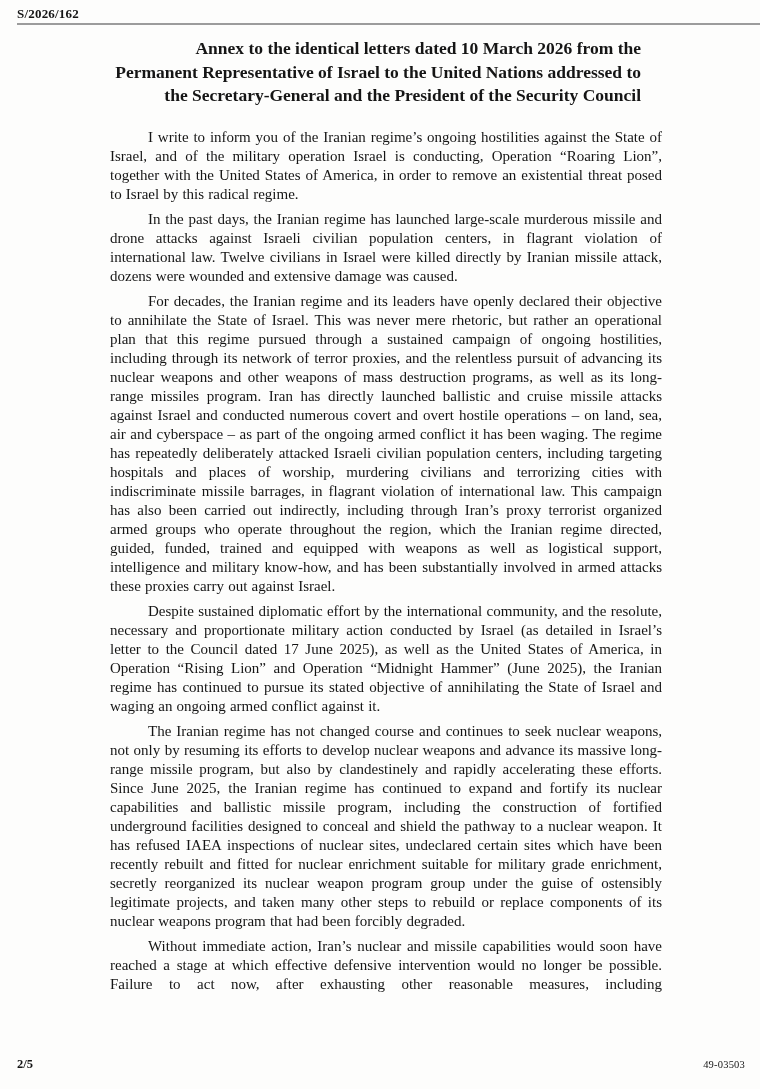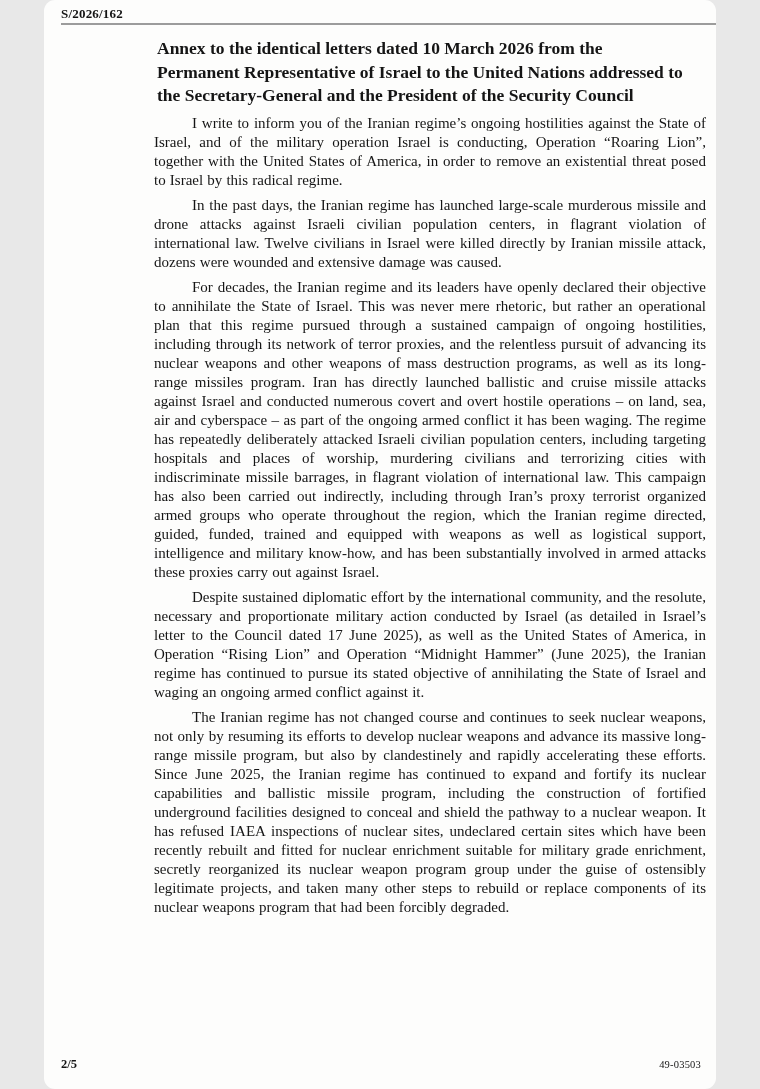--- a/index.html
+++ b/index.html
@@ -2,29 +2,28 @@
 <html><head>
 <meta charset="utf-8">
 <style>
   html, body {
     margin: 0;
     padding: 0;
     background: #e8e8e8;
   }
   .page {
     position: relative;
-    width: 672px;
+    width: 760px;
     height: 1089px;
     margin: 0 auto;
     background: #fdfdfc;
     color: #151515;
     font-family: "Liberation Serif", "DejaVu Serif", serif;
     overflow: hidden;
     box-sizing: border-box;
-    border-radius: 11px;
   }
   .doc-symbol {
     position: absolute;
     top: 6px;
     left: 17px;
     font-size: 13px;
     font-weight: bold;
     letter-spacing: 0.2px;
   }
   .header-rule {
@@ -38,23 +37,23 @@
   .content {
     position: absolute;
     top: 37px;
     left: 110px;
     width: 552px;
   }
   .annex-title {
     font-size: 17.5px;
     line-height: 23.5px;
     font-weight: bold;
-    margin: 0 0 6px 3px;
+    margin: 0 0 20px 3px;
     width: 528px;
-    text-align: left;
+    text-align: right;
   }
   .content p {
     font-size: 15px;
     line-height: 19px;
     text-align: justify;
     text-indent: 38px;
     margin: 0 0 6px 0;
     word-spacing: 0.4px;
   }
   .content p.continued {
@@ -92,19 +91,20 @@
     <p>I write to inform you of the Iranian regime’s ongoing hostilities against the State of Israel, and of the military operation Israel is conducting, Operation “Roaring Lion”, together with the United States of America, in order to remove an existential threat posed to Israel by this radical regime.</p>
 
     <p>In the past days, the Iranian regime has launched large-scale murderous missile and drone attacks against Israeli civilian population centers, in flagrant violation of international law. Twelve civilians in Israel were killed directly by Iranian missile attack, dozens were wounded and extensive damage was caused.</p>
 
     <p>For decades, the Iranian regime and its leaders have openly declared their objective to annihilate the State of Israel. This was never mere rhetoric, but rather an operational plan that this regime pursued through a sustained campaign of ongoing hostilities, including through its network of terror proxies, and the relentless pursuit of advancing its nuclear weapons and other weapons of mass destruction programs, as well as its long-range missiles program. Iran has directly launched ballistic and cruise missile attacks against Israel and conducted numerous covert and overt hostile operations – on land, sea, air and cyberspace – as part of the ongoing armed conflict it has been waging. The regime has repeatedly deliberately attacked Israeli civilian population centers, including targeting hospitals and places of worship, murdering civilians and terrorizing cities with indiscriminate missile barrages, in flagrant violation of international law. This campaign has also been carried out indirectly, including through Iran’s proxy terrorist organized armed groups who operate throughout the region, which the Iranian regime directed, guided, funded, trained and equipped with weapons as well as logistical support, intelligence and military know-how, and has been substantially involved in armed attacks these proxies carry out against Israel.</p>
 
     <p>Despite sustained diplomatic effort by the international community, and the resolute, necessary and proportionate military action conducted by Israel (as detailed in Israel’s letter to the Council dated 17 June 2025), as well as the United States of America, in Operation “Rising Lion” and Operation “Midnight Hammer” (June 2025), the Iranian regime has continued to pursue its stated objective of annihilating the State of Israel and waging an ongoing armed conflict against it.</p>
 
     <p>The Iranian regime has not changed course and continues to seek nuclear weapons, not only by resuming its efforts to develop nuclear weapons and advance its massive long-range missile program, but also by clandestinely and rapidly accelerating these efforts. Since June 2025, the Iranian regime has continued to expand and fortify its nuclear capabilities and ballistic missile program, including the construction of fortified underground facilities designed to conceal and shield the pathway to a nuclear weapon. It has refused IAEA inspections of nuclear sites, undeclared certain sites which have been recently rebuilt and fitted for nuclear enrichment suitable for military grade enrichment, secretly reorganized its nuclear weapon program group under the guise of ostensibly legitimate projects, and taken many other steps to rebuild or replace components of its nuclear weapons program that had been forcibly degraded.</p>
 
+    <p class="continued">Without immediate action, Iran’s nuclear and missile capabilities would soon have reached a stage at which effective defensive intervention would no longer be possible. Failure to act now, after exhausting other reasonable measures, including</p>
   </div>
 
   <div class="footer-page-number">2/5</div>
 
   <div class="footer-job-number">49-03503</div>
 
 </div>
 
 </body></html>

